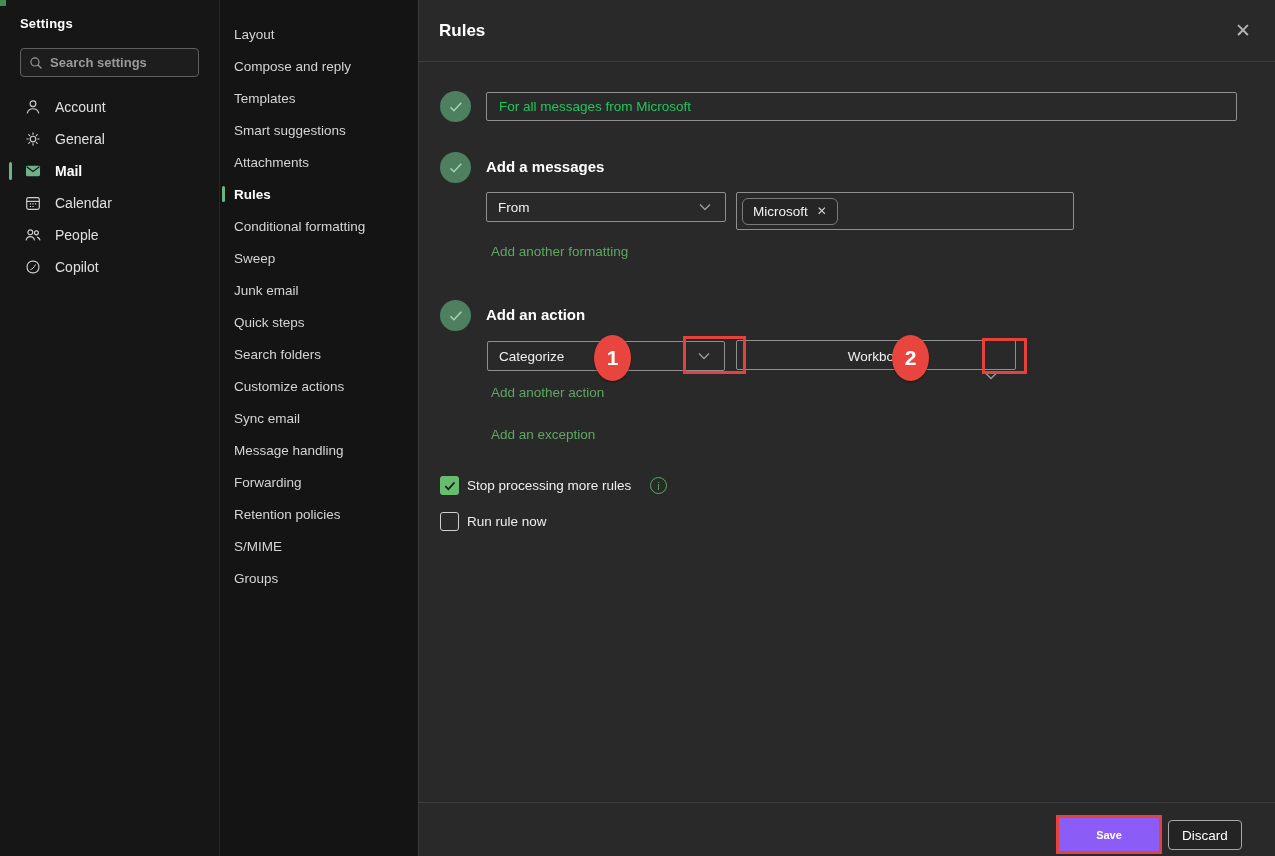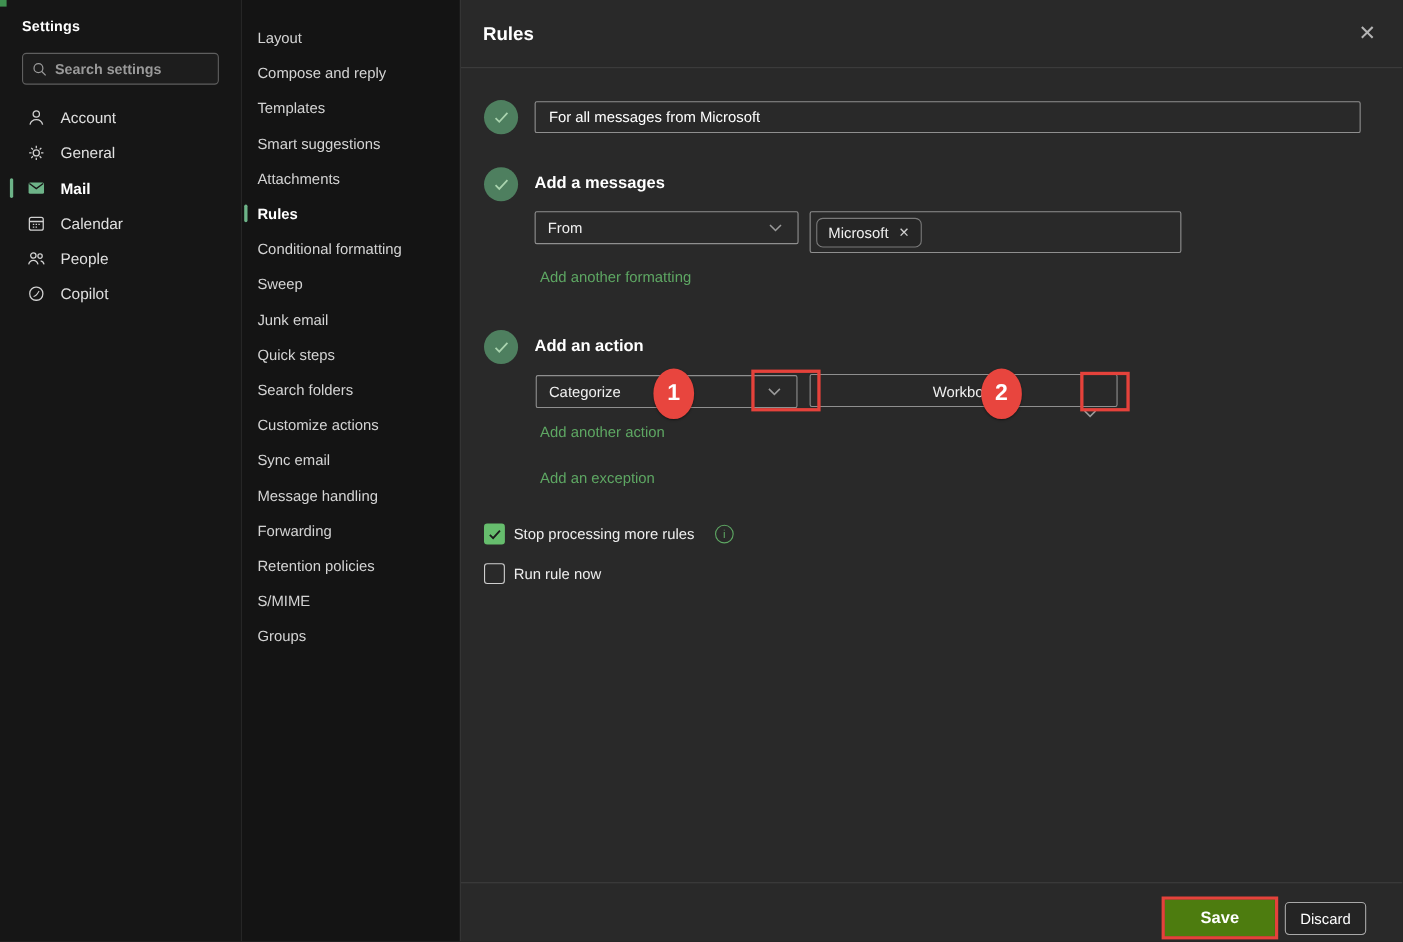--- a/index.html
+++ b/index.html
@@ -33,21 +33,21 @@
   
   .main { flex:1; position:relative; background:#292929; height:100%; }
   .panel-header { height:62px; display:flex; align-items:center; justify-content:space-between; padding:0 20px; border-bottom:1px solid #3e3e3e; }
   .panel-title { font-size:17px; font-weight:bold; color:#ffffff; }
   .close-btn { color:#b5b5b5; font-size:19px; line-height:1; cursor:pointer; padding:2px 4px; font-weight:400; }
 
   .abs { position:absolute; }
   .step-circle { width:31px; height:31px; border-radius:50%; background:#4e7f5f; display:flex; align-items:center; justify-content:center; }
   .section-heading { font-size:15px; font-weight:bold; color:#ffffff; }
 
-  .rule-input { left:67px; top:92px; width:751px; height:29px; background:transparent; border:1px solid #8f8f8f; border-radius:2px; color:#ffffff; font-size:13.5px; padding:0 12px; outline:none; font-family:inherit; }
+  .rule-input { left:67px; top:92px; width:751px; height:29px; background:transparent; border:1px solid #8f8f8f; border-radius:2px; color:#22c55e; font-size:13.5px; padding:0 12px; outline:none; font-family:inherit; }
 
   .combo { border:1px solid #8f8f8f; border-radius:2px; background:transparent; display:flex; align-items:center; font-size:13.5px; color:#f0f0f0; cursor:pointer; }
   .combo .combo-text { padding-left:11px; }
   .combo .chev { margin-left:auto; margin-right:14px; display:flex; align-items:center; }
 
   .value-box { border:1px solid #8f8f8f; border-radius:2px; display:flex; align-items:center; padding:0 5px; }
   .chip { height:27px; border:1px solid #7a7a7a; border-radius:6px; display:flex; align-items:center; gap:9px; padding:0 10px; font-size:13.5px; color:#f0f0f0; background:#252525; }
   .chip-x { color:#d0d0d0; font-size:12px; cursor:pointer; line-height:1; }
 
   .green-link { color:#5ea763; font-size:13.5px; cursor:pointer; }
@@ -56,21 +56,21 @@
   .red-box { border:3px solid #e5423b; background:transparent; z-index:3; pointer-events:none; }
 
   .checkbox { width:19px; height:19px; border-radius:3px; display:flex; align-items:center; justify-content:center; cursor:pointer; }
   .checkbox.checked { background:#66bd6d; }
   .checkbox.unchecked { background:transparent; border:1.5px solid #cfcfcf; }
   .cb-label { font-size:13.5px; color:#eeeeee; }
   .info-icon { width:17px; height:17px; border:1px solid #5ea763; border-radius:50%; color:#5ea763; font-size:10.5px; display:flex; align-items:center; justify-content:center; cursor:pointer; font-style:normal; }
 
   .panel-footer { position:absolute; left:0; right:0; bottom:0; height:54px; border-top:1px solid #3e3e3e; }
   .save-wrap { position:absolute; left:637px; top:12px; width:106px; height:39px; border:3px solid #e5423b; }
-  .save-btn { width:100%; height:100%; background:#4d7c0f; color:#ffffff; font-weight:bold; font-size:15px; border:none; cursor:pointer; font-family:inherit; }
+  .save-btn { width:100%; height:100%; background:#8b5cf6; color:#ffffff; font-weight:bold; font-size:11px; border:none; cursor:pointer; font-family:inherit; }
   .discard-btn { position:absolute; left:749px; top:17px; width:74px; height:30px; background:#242424; color:#ffffff; font-size:13.5px; border:1px solid #a8a8a8; border-radius:4px; cursor:pointer; font-family:inherit; }
 </style>
 </head>
 <body>
 
 <div class="sidebar">
   <div class="corner-artifact"></div>
   <div class="settings-title">Settings</div>
 
   <div class="search-box">

